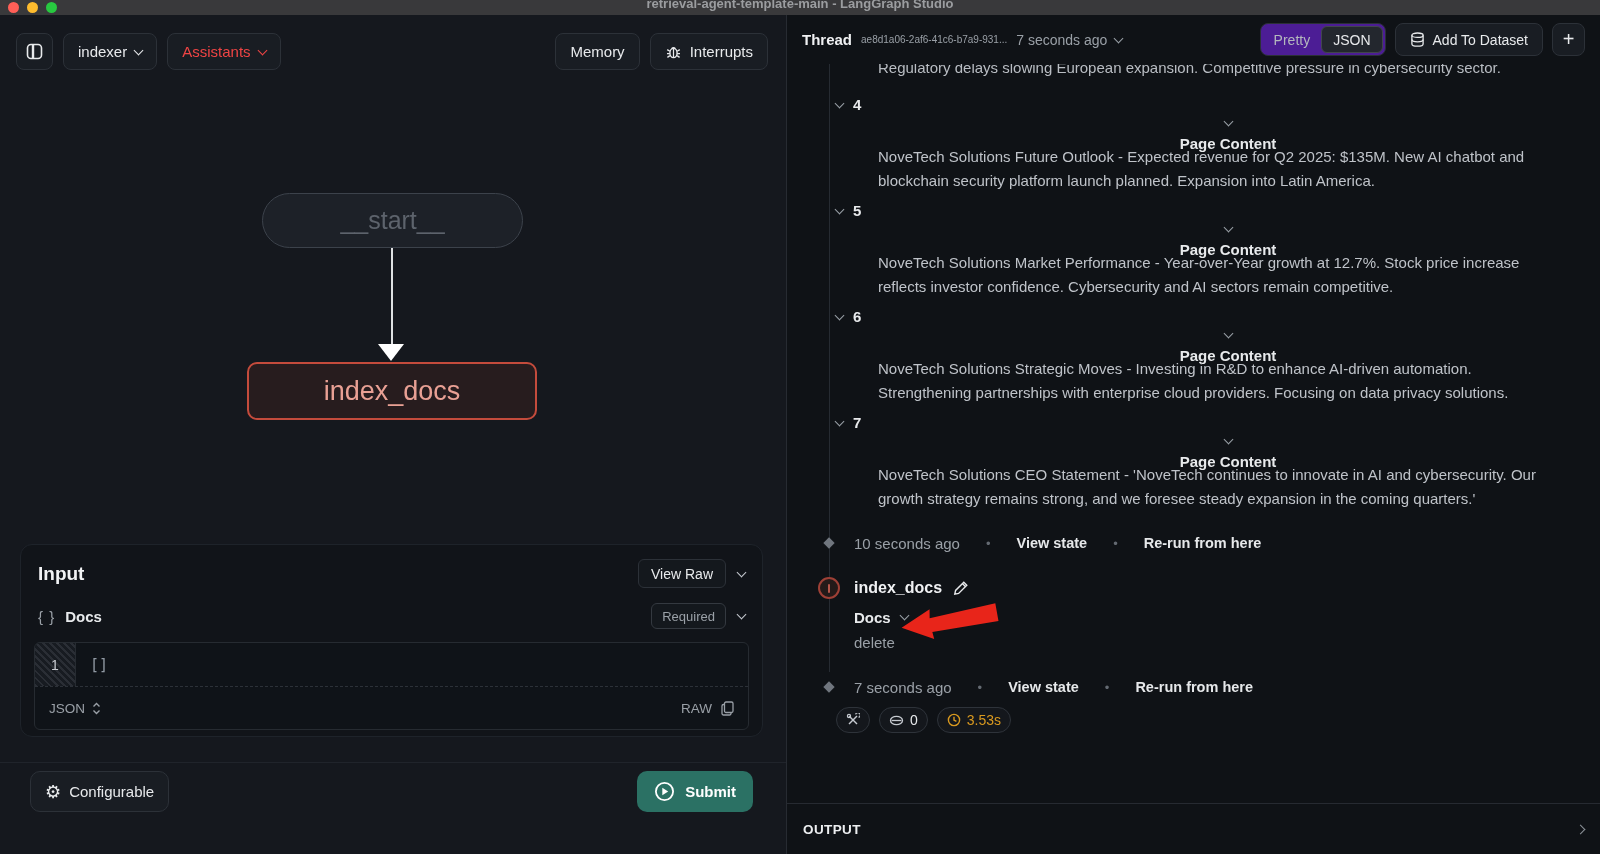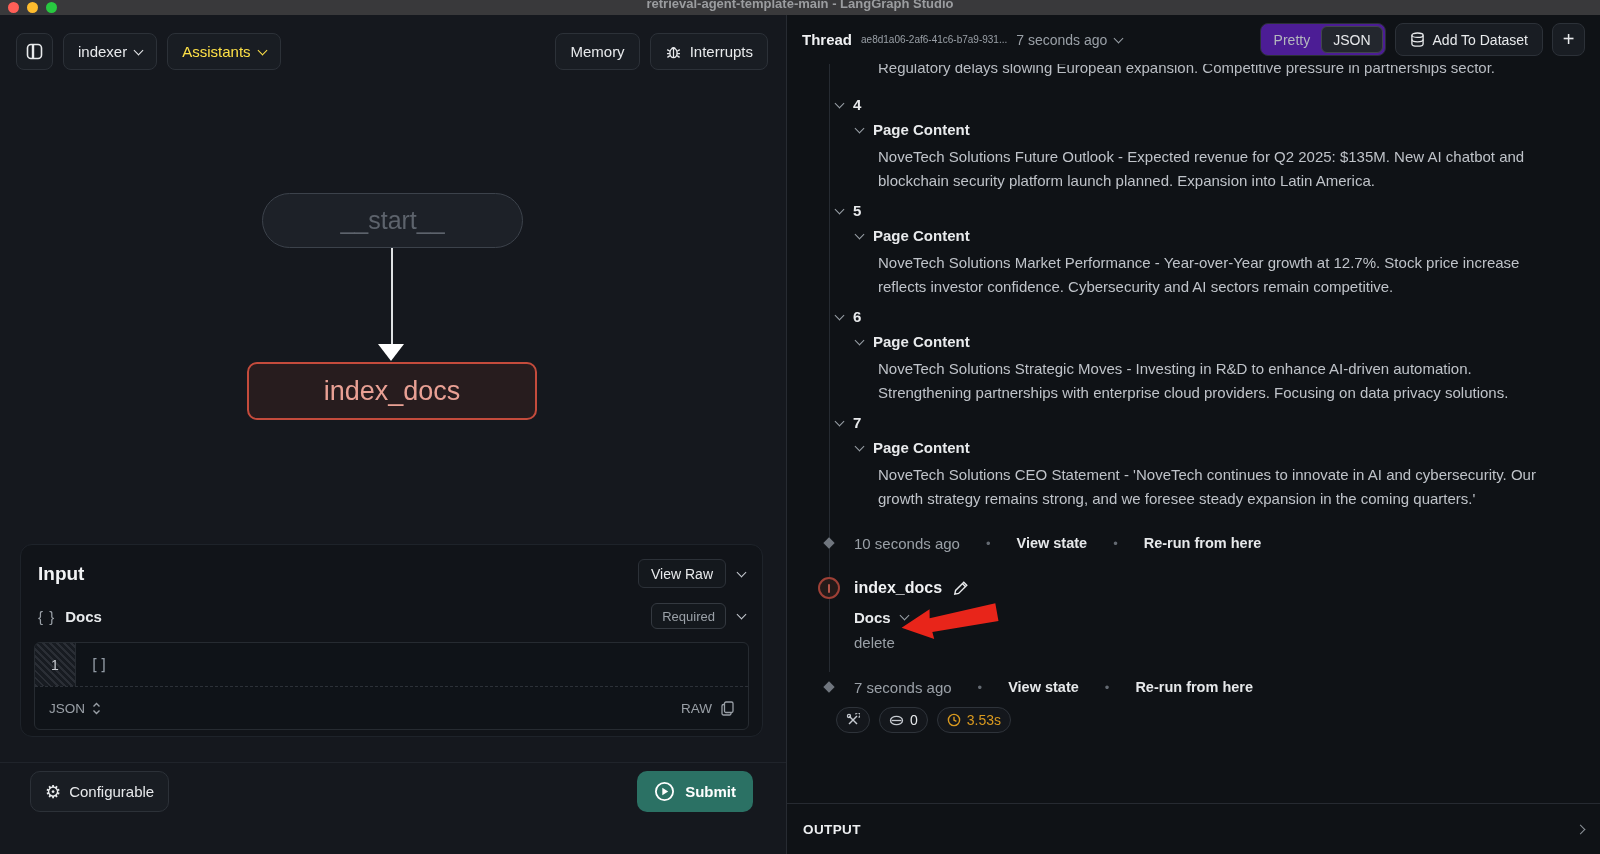--- a/index.html
+++ b/index.html
@@ -10,21 +10,21 @@
   .titlebar { position:absolute; left:0; top:0; width:1600px; height:15px; background:#39393b; overflow:hidden; }
   .lights { position:absolute; left:8px; top:2px; display:flex; gap:8px; }
   .light { width:11px; height:11px; border-radius:50%; }
   .title-text { position:absolute; left:0; right:0; top:-4px; text-align:center; font-size:13px; font-weight:bold; color:#9b9da0; }
 
   
   .left-panel { position:absolute; left:0; top:15px; width:786px; height:839px; background:#15181e; }
   .lp-toolbar { position:absolute; left:16px; right:18px; top:18px; display:flex; gap:10px; align-items:center; }
   .btn { display:flex; align-items:center; gap:8px; height:37px; padding:0 14px; background:#191d23;
     border:1px solid #2c3138; border-radius:8px; color:#e8eaec; font-size:15px; cursor:pointer; }
-  .btn.muted { color:#fde047; }
+  .btn.muted { color:#ef4444; }
   .icon-btn { width:37px; justify-content:center; padding:0; }
   .spacer { flex:1; }
   .chev { width:7px; height:7px; border-right:1.6px solid currentColor; border-bottom:1.6px solid currentColor;
     transform:rotate(45deg); margin-top:-3px; display:inline-block; }
   .chev.right { transform:rotate(-45deg); margin-top:0; }
 
   
   .node-start { position:absolute; left:262px; top:178px; width:261px; height:55px; border:1.5px solid #3c424b;
     border-radius:28px; background:#1d2128; display:flex; align-items:center; justify-content:center;
     color:#5d636c; font-size:25px; }
@@ -81,21 +81,21 @@
   .small-btn { height:33px; font-size:14px; border-radius:8px; }
   .plus-btn { width:33px; justify-content:center; padding:0; font-size:20px; color:#e8eaec; }
 
   .rp-content { position:absolute; left:0; right:0; top:49px; bottom:57px; overflow:hidden; }
   .vline { position:absolute; left:42px; top:0; width:1px; height:608px; background:#262b32; }
   .partial-row { height:20px; overflow:hidden; padding-left:91px; margin-bottom:12px; }
   .partial-row span { display:block; margin-top:-5px; font-size:15px; color:#b9bdc3; }
   .num-row { display:flex; align-items:center; gap:10px; padding-left:49px; height:17px; margin-bottom:8px;
     color:#e8eaec; font-size:15px; font-weight:bold; cursor:pointer; }
   .field-row { display:flex; align-items:center; gap:10px; padding-left:69px; height:17px; margin-bottom:7px;
-    color:#e8eaec; font-size:15px; font-weight:bold; cursor:pointer; }
+    color:#e8eaec; font-size:15px; font-weight:bold; cursor:pointer;flex-direction:column; }
   .tree-chev { color:#9aa0a7; display:flex; }
   .doc-body { padding-left:91px; margin-bottom:9px; width:772px; font-size:15px; line-height:24px; color:#bfc3c9; }
 
   .cp-row { position:relative; display:flex; align-items:center; gap:26px; padding-left:67px; height:16px;
     font-size:15px; }
   .cp-row .time { color:#9aa0a7; }
   .cp-row .bullet { color:#646a72; font-size:13px; }
   .cp-link { color:#e6e8ea; font-weight:bold; font-size:14.5px; cursor:pointer; }
   .diamond { position:absolute; left:38px; top:4px; width:8px; height:8px; background:#70767e; transform:rotate(45deg); }
 
@@ -264,21 +264,21 @@
     </div>
     <div class="btn small-btn plus-btn">
       <span>+</span>
     </div>
   </div>
 
   <div class="rp-content">
     <div class="vline"></div>
 
     <div class="partial-row">
-      <span>Regulatory delays slowing European expansion. Competitive pressure in partnerships sector.</span>
+      <span>Regulatory delays slowing European expansion. Competitive pressure in cybersecurity sector.</span>
     </div>
 
     <div class="num-row">
       <span class="tree-chev">
           <span class="chev"></span>
         </span>
       <span>4</span>
     </div>
     <div class="field-row">
       <span class="tree-chev">

